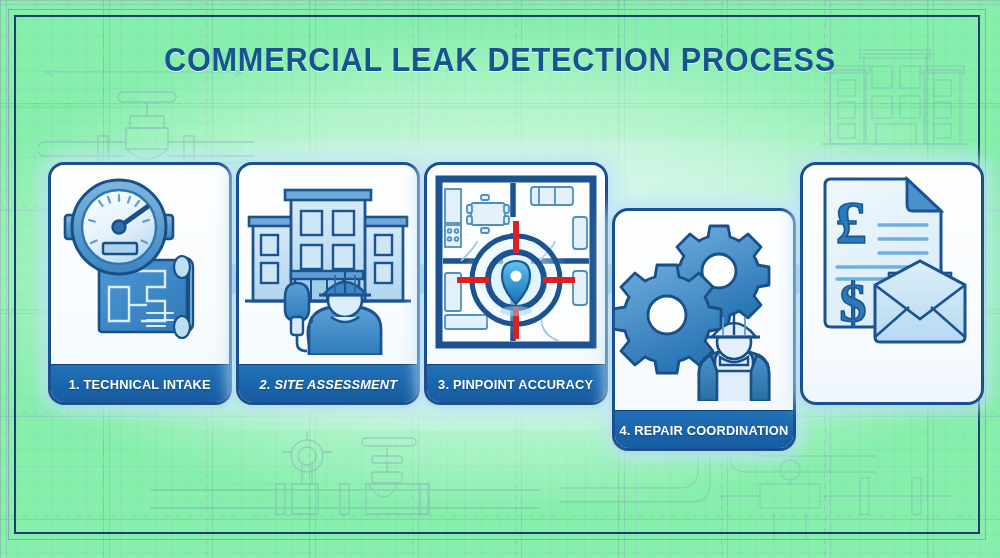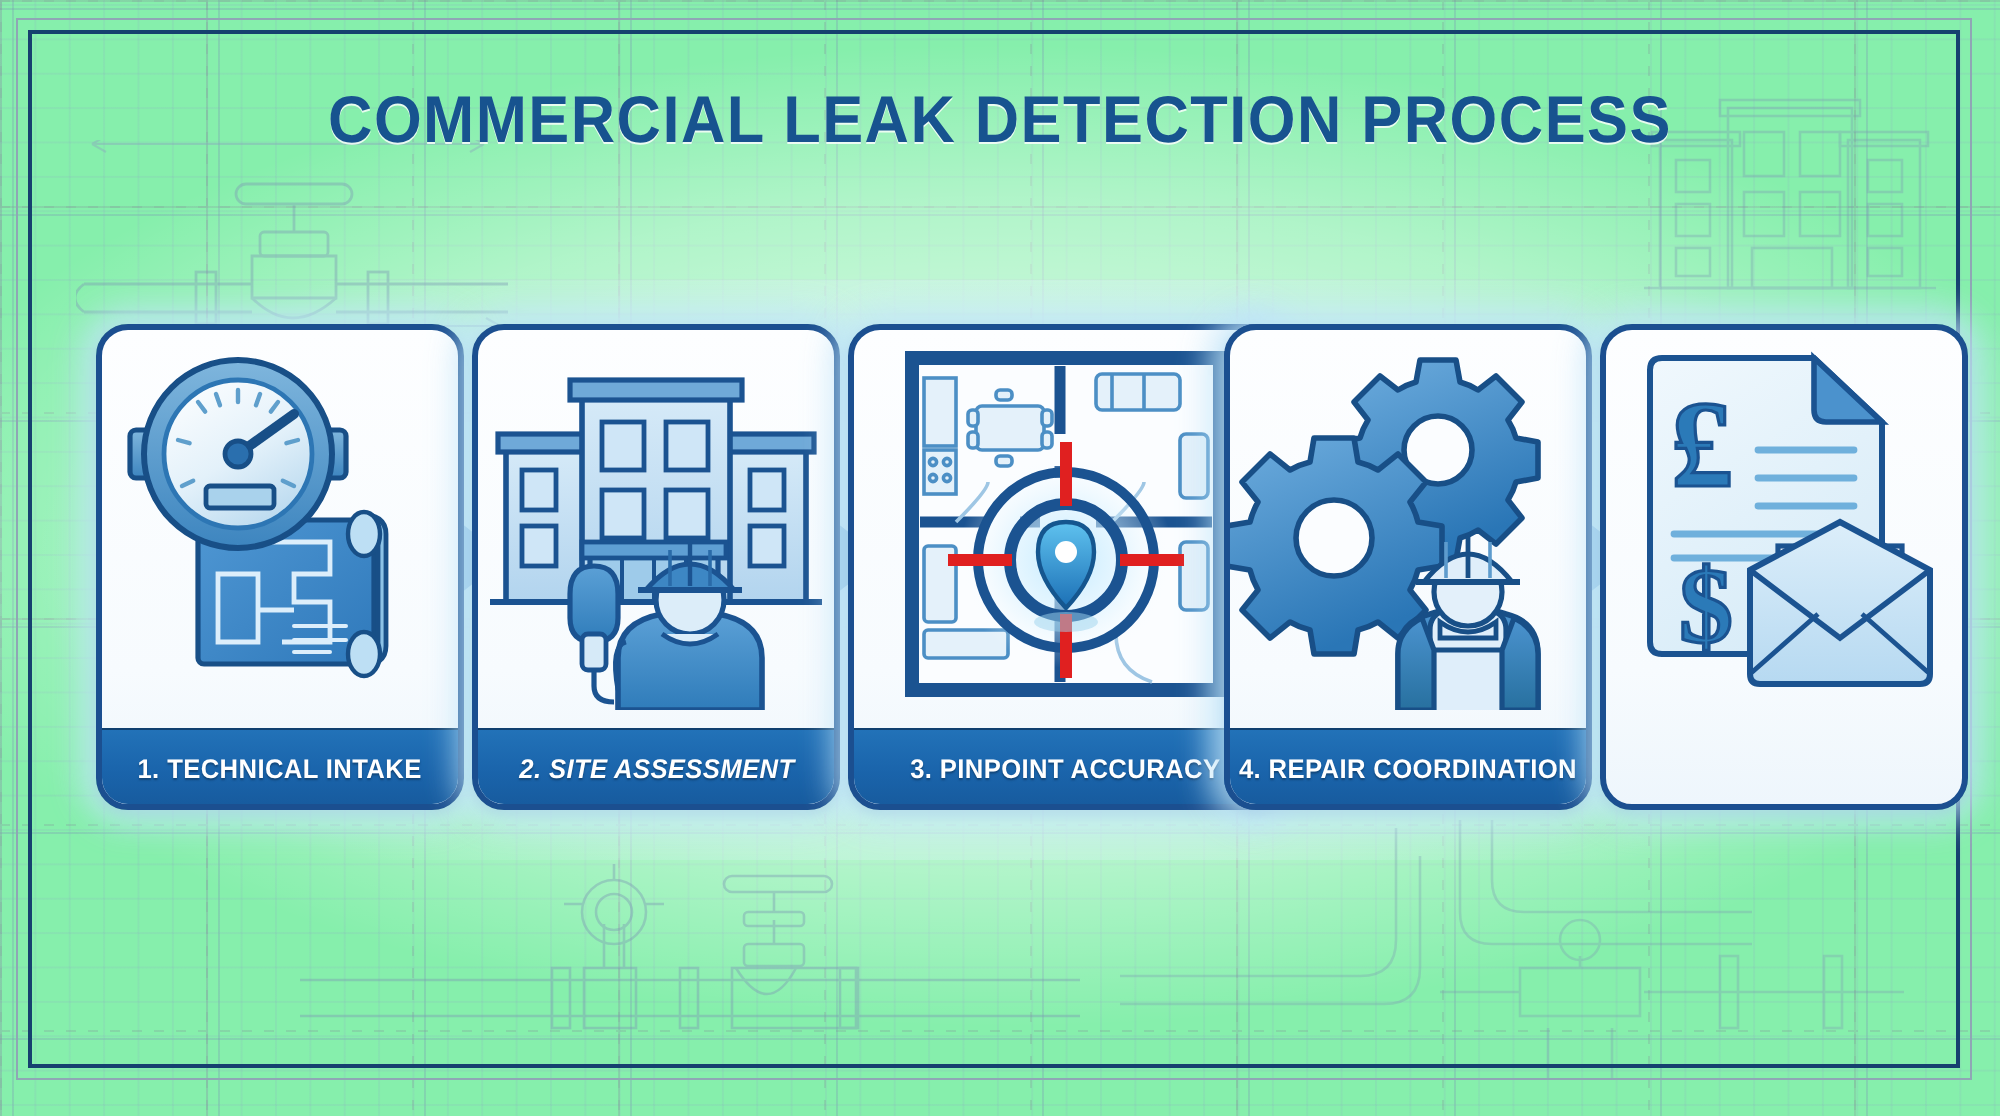--- a/index.html
+++ b/index.html
@@ -352,21 +352,21 @@
             <path d="M92 152 q14 10 28 0" fill="#dcedf9" stroke="#1b5391" stroke-width="2.4"></path>
             <path d="M70 180 q-4 -22 4 -24" fill="none" stroke="#1b5391" stroke-width="2.4"></path>
           </g>
         </svg>
       </div>
       <div class="label">
         <span>2. SITE ASSESSMENT</span>
       </div>
     </div>
 
-    <div class="card" style="left:424px;padding-left:34px;">
+    <div class="card" style="left:424px;">
       <div class="art">
         <svg viewBox="0 0 178 190">
           <defs>
             <radialGradient id="glow3" cx="0.5" cy="0.5" r="0.5">
               <stop offset="0" stop-color="#bfe9ff" stop-opacity=".95"></stop>
               <stop offset="60%" stop-color="#d9f2ff" stop-opacity=".45"></stop>
               <stop offset="100%" stop-color="#ffffff" stop-opacity="0"></stop>
             </radialGradient>
             <linearGradient id="pin3" x1="0" y1="0" x2="0" y2="1">
               <stop offset="0" stop-color="#5fc2ef"></stop>
@@ -438,21 +438,21 @@
           <path d="M89 96 q14 0 14 15 q0 13 -14 28 q-14 -15 -14 -28 q0 -15 14 -15 z" fill="url(#pin3)" stroke="#15568f" stroke-width="2.2"></path>
           <circle cx="89" cy="111" r="5.5" fill="#ffffff"></circle>
           <ellipse cx="89" cy="146" rx="16" ry="5" fill="#9ed4ee" opacity=".5"></ellipse>
         </svg>
       </div>
       <div class="label">
         <span>3. PINPOINT ACCURACY</span>
       </div>
     </div>
 
-    <div class="card" style="left:612px;">
+    <div class="card" style="left:612px;margin-top:46px;">
       <div class="art">
         <svg viewBox="0 0 178 190">
           <defs>
             <linearGradient id="gear4" x1="0" y1="0" x2="0.4" y2="1">
               <stop offset="0" stop-color="#6eadde"></stop>
                 <stop offset="100%" stop-color="#2a76b6"></stop>
             </linearGradient>
             <linearGradient id="ov4" x1="0" y1="0" x2="0" y2="1">
               <stop offset="0" stop-color="#4b93cf"></stop>
                 <stop offset="100%" stop-color="#27709f"></stop>

